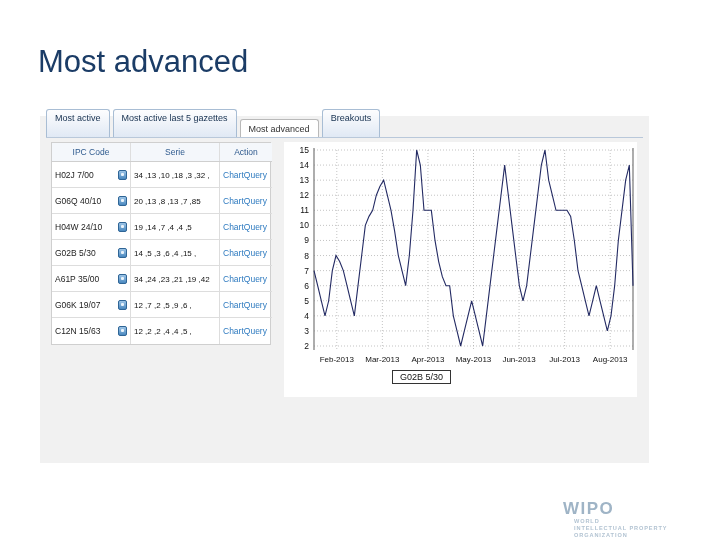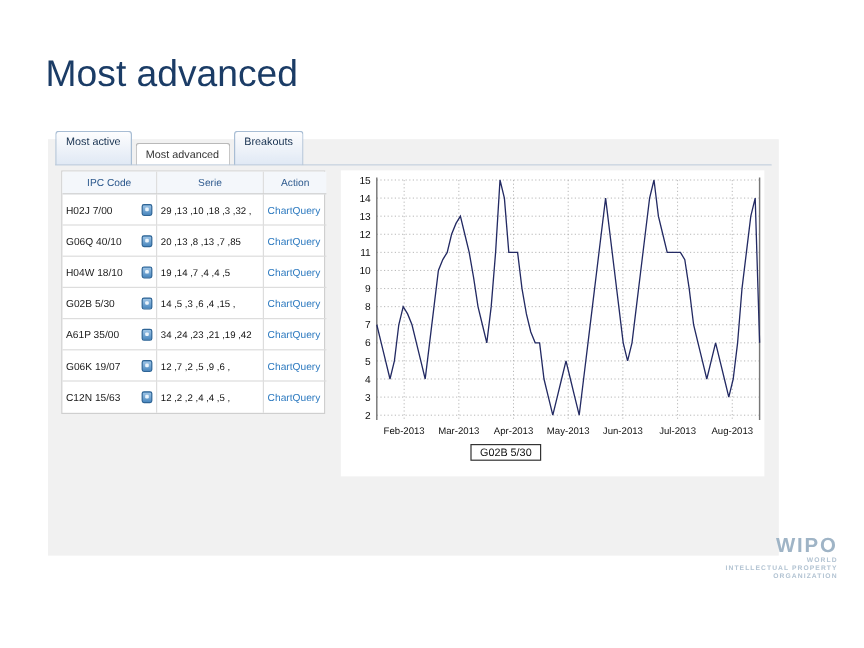--- a/index.html
+++ b/index.html
@@ -198,23 +198,22 @@
     padding: 1px 7px;
     font-size: 9px;
     color: #111111;
     white-space: nowrap;
   }
 
   
   #wipo-logo {
     position: absolute;
     left: 563px;
-    top: 446px;
+    top: 500px;
     width: 135px;
-    text-align: right;
   }
   #wipo-mark {
     font-size: 17px;
     letter-spacing: 1.5px;
     color: #9fb4c6;
     font-weight: bold;
     line-height: 17px;
   }
   #wipo-sub {
     margin-top: 1px;
@@ -228,20 +227,21 @@
 </style>
 </head>
 <body>
 
 <div id="slide-title">Most advanced</div>
 
 <div id="app-screenshot">
 
   <div id="tab-bar">
       <div class="tab">Most active</div>
+      <div class="tab">Most active last 5 gazettes</div>
       <div class="tab active">Most advanced</div>
       <div class="tab">Breakouts</div>
     </div>
   <div id="tab-underline"></div>
 
   <div id="content-area">
 
     <div id="table-wrap">
       <table class="ipc-table">
         <thead>
@@ -252,21 +252,21 @@
           </tr>
         </thead>
         <tbody id="table-body">
             <tr>
               <td class="col-code">
                 <div class="code-cell">
                   <span class="code-text">H02J 7/00</span>
                   <span class="lock-icon"></span>
                 </div>
               </td>
-              <td class="col-serie"><span class="serie-text">29 ,13 ,10 ,18 ,3 ,32 ,</span></td>
+              <td class="col-serie"><span class="serie-text">34 ,13 ,10 ,18 ,3 ,32 ,</span></td>
               <td class="col-action">
                 <div class="action-links">
                   <a>Chart</a>
                   <a>Query</a>
                 </div>
               </td>
             </tr>
             <tr>
               <td class="col-code">
                 <div class="code-cell">
@@ -278,21 +278,21 @@
               <td class="col-action">
                 <div class="action-links">
                   <a>Chart</a>
                   <a>Query</a>
                 </div>
               </td>
             </tr>
             <tr>
               <td class="col-code">
                 <div class="code-cell">
-                  <span class="code-text">H04W 18/10</span>
+                  <span class="code-text">H04W 24/10</span>
                   <span class="lock-icon"></span>
                 </div>
               </td>
               <td class="col-serie"><span class="serie-text">19 ,14 ,7 ,4 ,4 ,5</span></td>
               <td class="col-action">
                 <div class="action-links">
                   <a>Chart</a>
                   <a>Query</a>
                 </div>
               </td>

